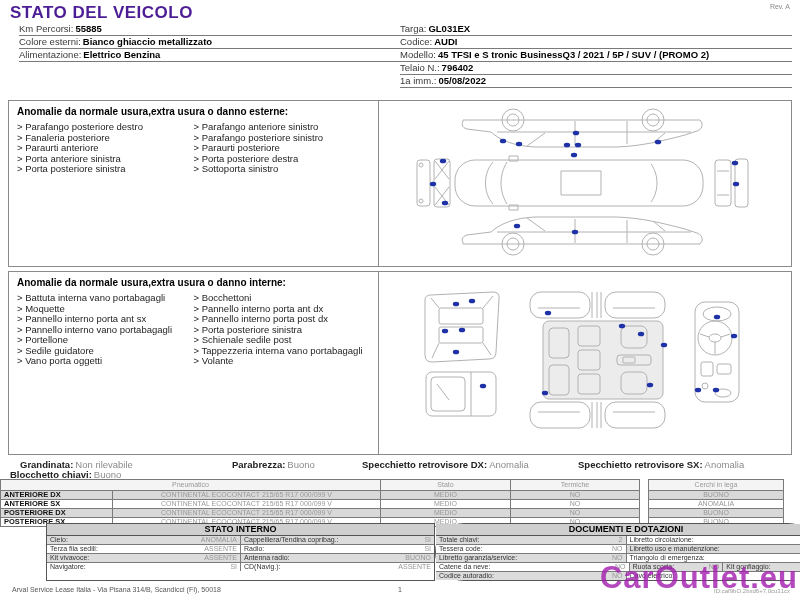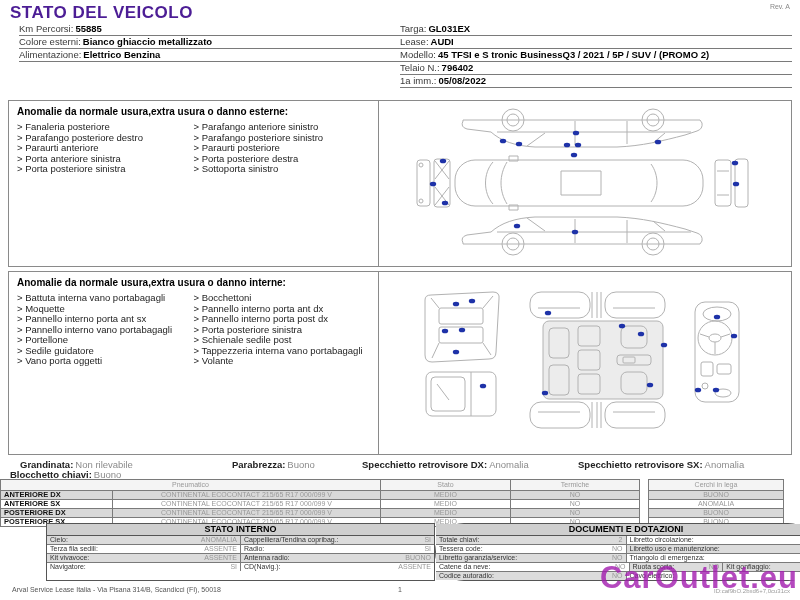--- a/index.html
+++ b/index.html
@@ -77,33 +77,33 @@
 <div class="rev">Rev. A</div>
 
 <div class="hdr-col hdr-left">
   <div class="hrow"><span class="hl">Km Percorsi:</span><span class="hv">55885</span></div>
   <div class="hrow"><span class="hl">Colore esterni:</span><span class="hv">Bianco ghiaccio metallizzato</span></div>
   <div class="hrow"><span class="hl">Alimentazione:</span><span class="hv">Elettrico Benzina</span></div>
 </div>
 
 <div class="hdr-col hdr-right">
   <div class="hrow"><span class="hl">Targa:</span><span class="hv">GL031EX</span></div>
-  <div class="hrow"><span class="hl">Lease:</span><span class="hv">AUDI</span></div>
+  <div class="hrow"><span class="hl">Codice:</span><span class="hv">AUDI</span></div>
   <div class="hrow"><span class="hl">Modello:</span><span class="hv">45 TFSI e S tronic BusinessQ3 / 2021 / 5P / SUV / (PROMO 2)</span></div>
   <div class="hrow"><span class="hl">Telaio N.:</span><span class="hv">796402</span></div>
   <div class="hrow"><span class="hl">1a imm.:</span><span class="hv">05/08/2022</span></div>
 </div>
 
 <div class="section sec-ext">
   <div class="anom-box">
     <p class="anom-heading">Anomalie da normale usura,extra usura o danno esterne:</p>
     <div class="anom-cols">
       <ul class="anom-list">
+        <li>Parafango posteriore destro</li>
         <li>Fanaleria posteriore</li>
-        <li>Parafango posteriore destro</li>
         <li>Paraurti anteriore</li>
         <li>Porta anteriore sinistra</li>
         <li>Porta posteriore sinistra</li>
       </ul>
       <ul class="anom-list">
         <li>Parafango anteriore sinistro</li>
         <li>Parafango posteriore sinistro</li>
         <li>Paraurti posteriore</li>
         <li>Porta posteriore destra</li>
         <li>Sottoporta sinistro</li>

